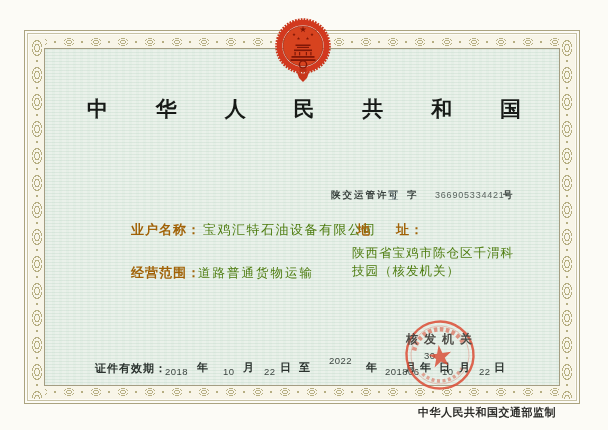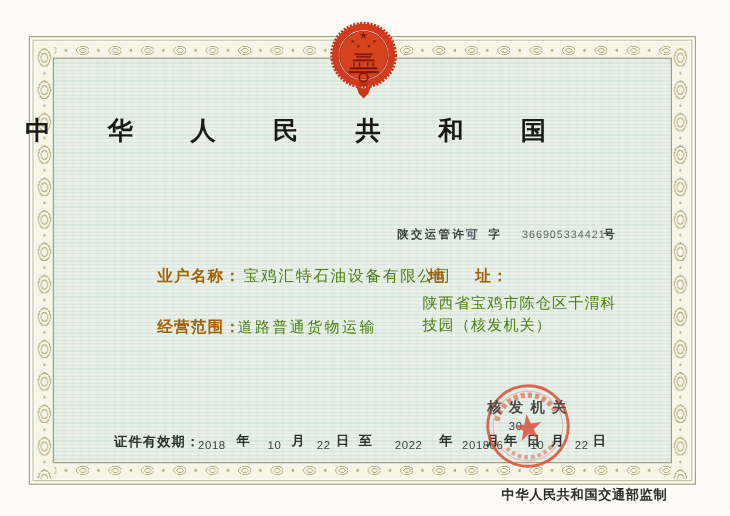--- a/index.html
+++ b/index.html
@@ -52,21 +52,21 @@
   }
 
   .abs{position:absolute;white-space:nowrap;}
 
   
   .emblem{position:absolute;left:273px;top:13px;width:60px;height:75px;}
   .seal{position:absolute;left:401px;top:316px;width:78px;height:78px;transform:rotate(-8deg);}
 
   
   .country{
-    left:0;top:95px;width:608px;
+    left:0;top:95px;width:608px;text-align:center;
     font-weight:bold;font-size:21px;color:#171a17;
     letter-spacing:21px;text-indent:21px;
   }
   .main-title{
     left:0;top:121px;width:608px;text-align:center;
     font-family:"Liberation Serif",serif;font-weight:bold;
     font-size:42px;color:#10130f;letter-spacing:6px;text-indent:6px;
   }
 
   
@@ -91,21 +91,21 @@
 
   
   .vlbl{font-weight:bold;font-size:11px;color:#2a322e;letter-spacing:1px;}
   .unit{font-weight:bold;font-size:11px;color:#2a322e;}
   .num{font-size:9.5px;color:#3a443f;letter-spacing:.5px;}
   .validity-label{left:95px;top:361px;}
   .v-y1{left:165px;top:366px;} .v-uy1{left:197px;top:360px;}
   .v-m1{left:223px;top:366px;} .v-um1{left:243px;top:360px;}
   .v-d1{left:264px;top:366px;} .v-ud1{left:280px;top:360px;}
   .v-to{left:299px;top:360px;}
-  .v-y2{left:329px;top:366px;} .v-uy2{left:366px;top:360px;}
+  .v-y2{left:329px;top:355px;} .v-uy2{left:366px;top:360px;}
   .v-m2{left:388px;top:366px;padding-left:20px;} .v-um2{left:405px;top:360px;}
   .v-d2{left:424px;top:350px;} .v-ud2{left:439px;top:360px;}
 
   .issuer-label{left:406px;top:331px;font-weight:bold;font-size:12px;color:#4c4a45;letter-spacing:6px;}
   .i-y{left:385px;top:366px;} .i-uy{left:420px;top:360px;}
   .i-m{left:442px;top:366px;} .i-um{left:459px;top:360px;}
   .i-d{left:479px;top:366px;} .i-ud{left:494px;top:360px;}
 
   
   .footer{

